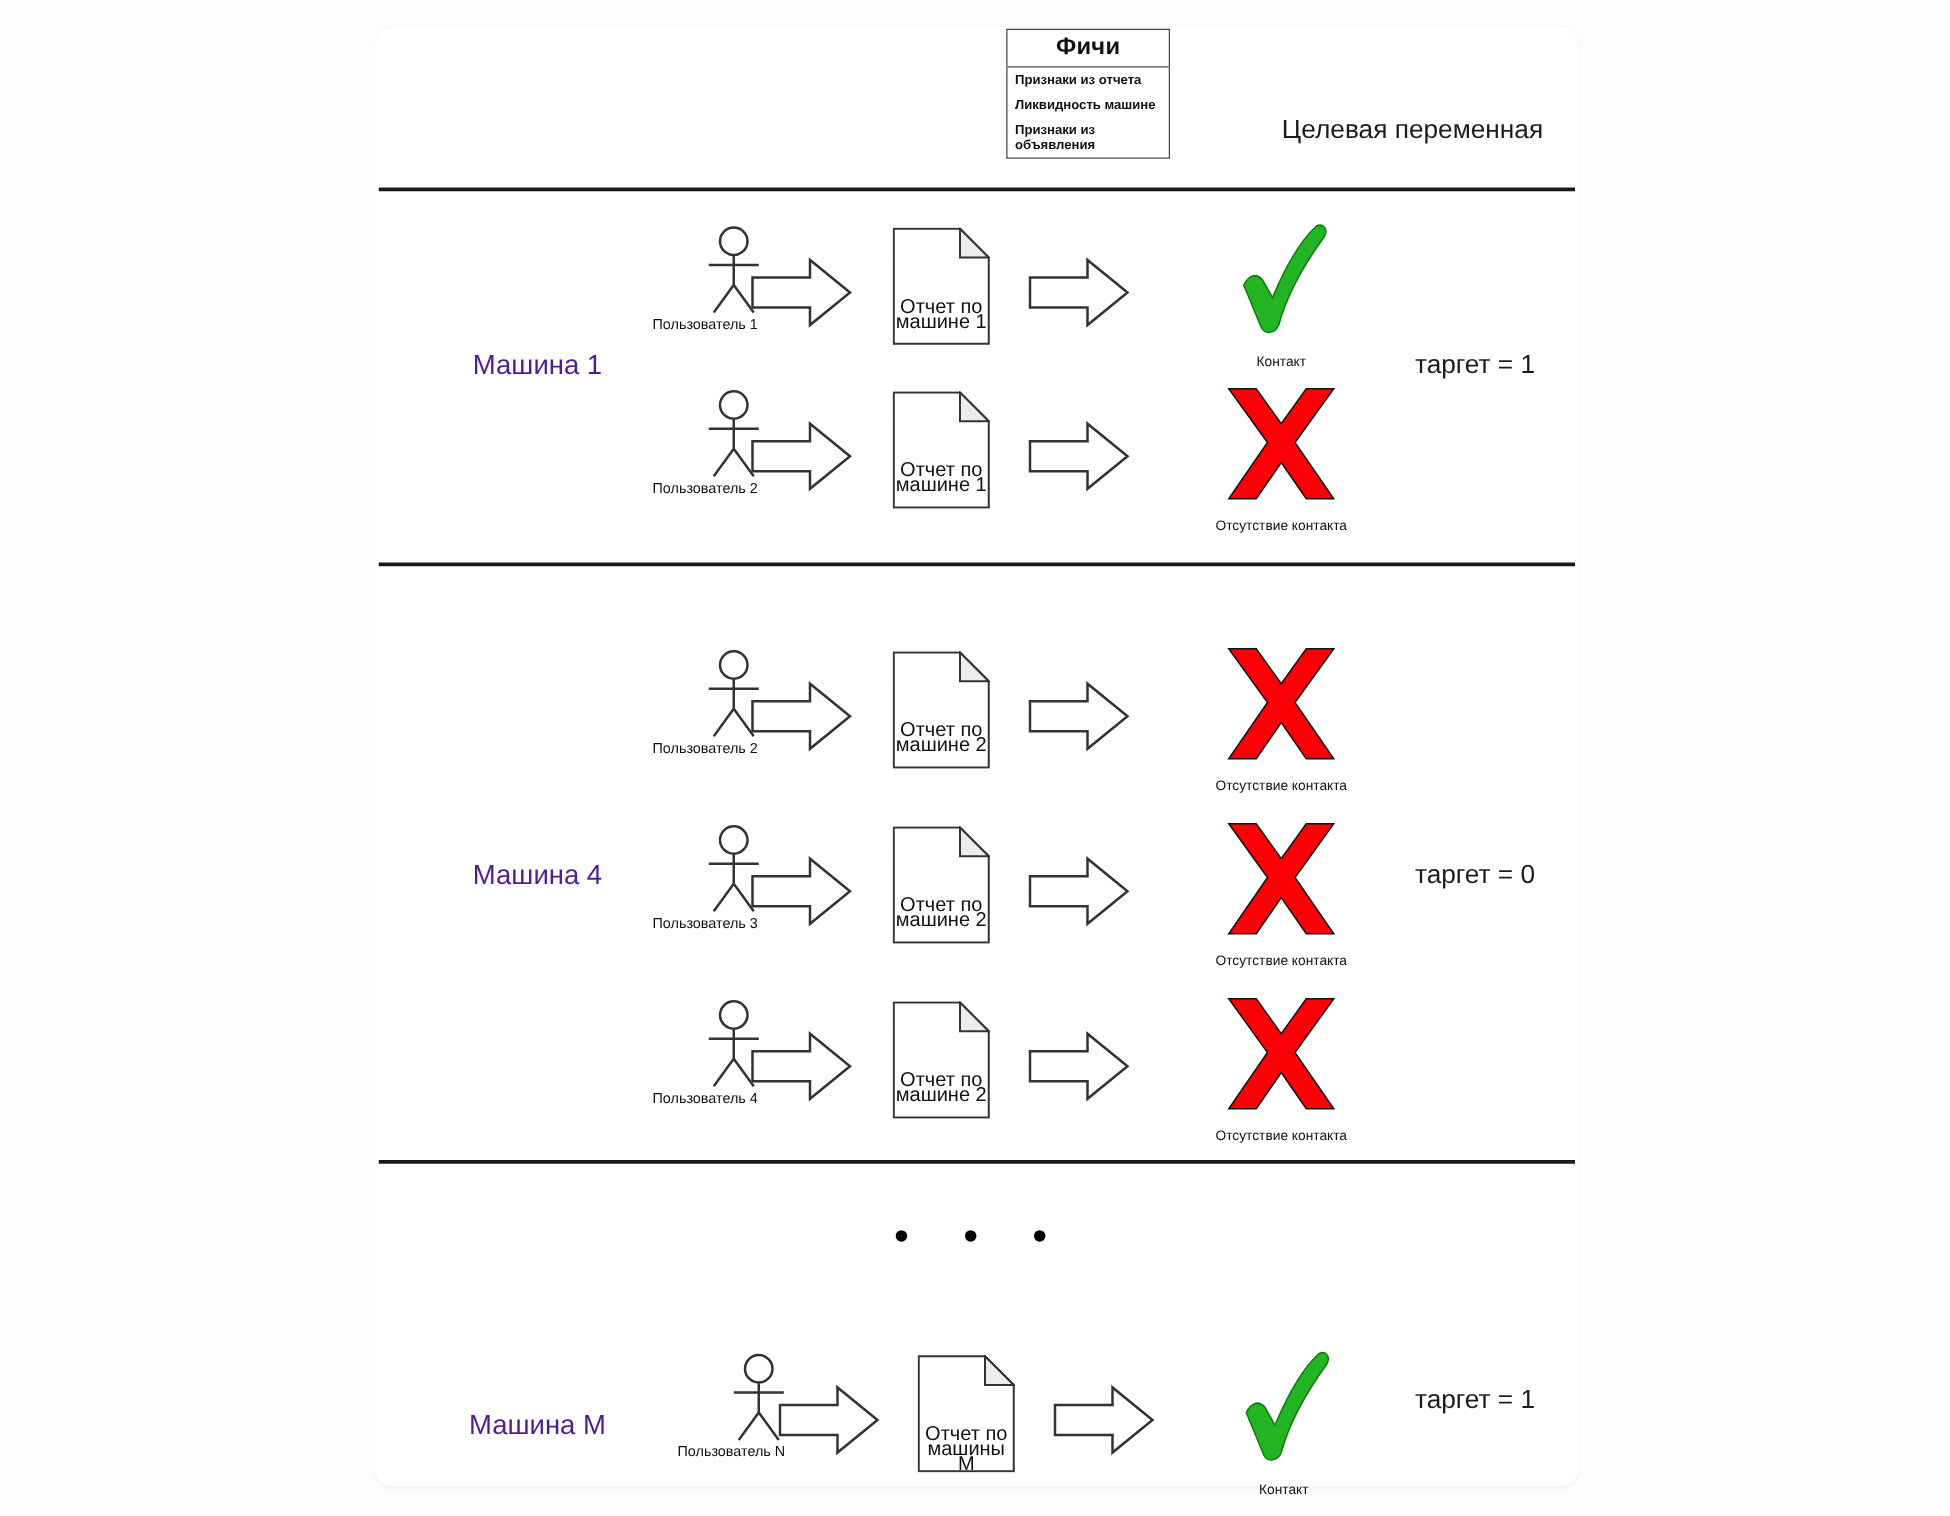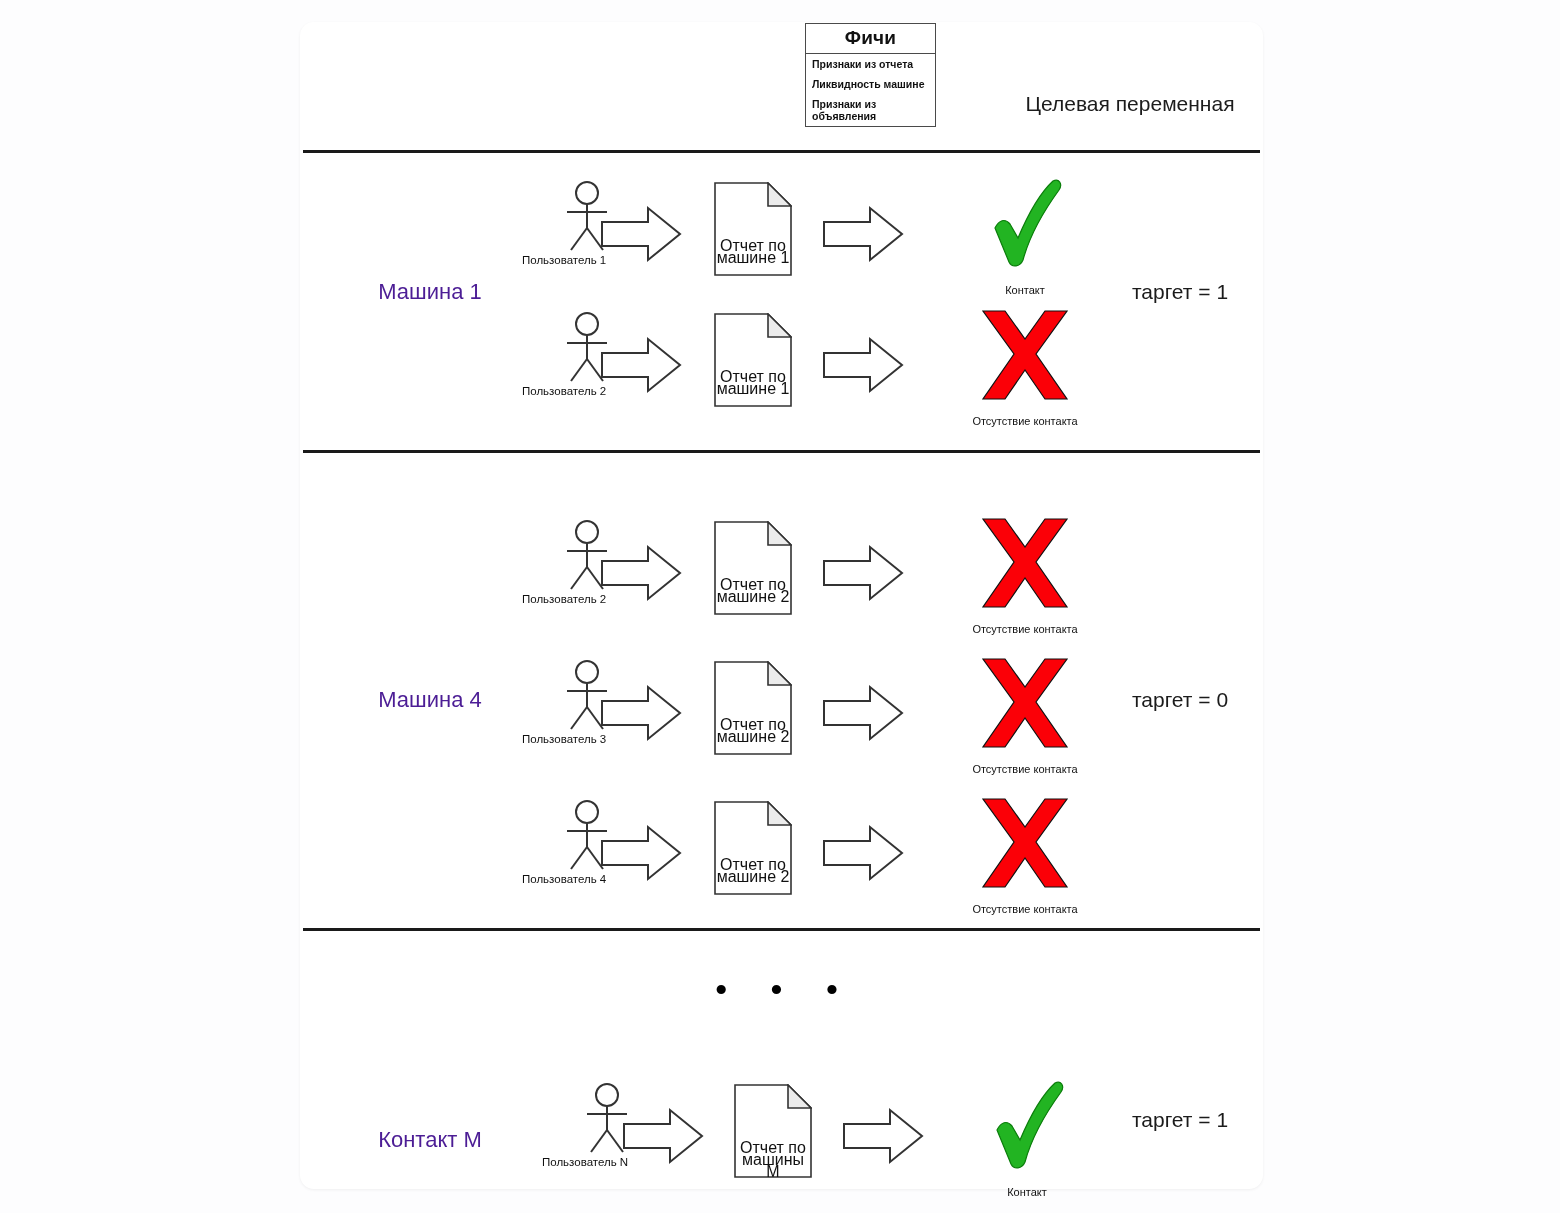--- a/index.html
+++ b/index.html
@@ -365,21 +365,21 @@
         <polygon points="4,4 26,4 46,32 66,4 88,4 57,47 88,92 66,92 46,63 26,92 4,92 35,47" fill="#fb0007" stroke="#111" stroke-width="1.2"></polygon>
       </svg>
       <div class="outcome-label">Отсутствие контакта</div>
     </div>
   </div>
 
   <div id="ellipsis">
     <span>• • •</span>
   </div>
 
-  <div class="machine-label" style="top:1105px">Контакт M</div>
+  <div class="machine-label" style="top:1105px">Машина M</div>
   <div class="target-label" style="top:1086px">таргет = 1</div>
 
   <div class="flowrow" style="top:1060px">
     <div class="actor" style="left:242px">
       <svg width="56" height="72" viewBox="0 0 56 72">
         <circle cx="28" cy="13" r="11" fill="#fff" stroke="#333" stroke-width="2"></circle>
         <line x1="28" y1="24" x2="28" y2="48" stroke="#333" stroke-width="2"></line>
         <line x1="8" y1="32" x2="48" y2="32" stroke="#333" stroke-width="2"></line>
         <line x1="28" y1="48" x2="12" y2="70" stroke="#333" stroke-width="2"></line>
         <line x1="28" y1="48" x2="44" y2="70" stroke="#333" stroke-width="2"></line>

